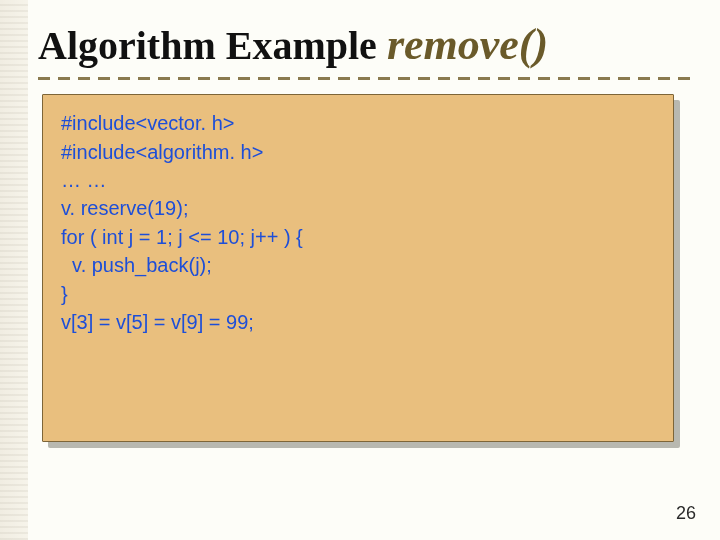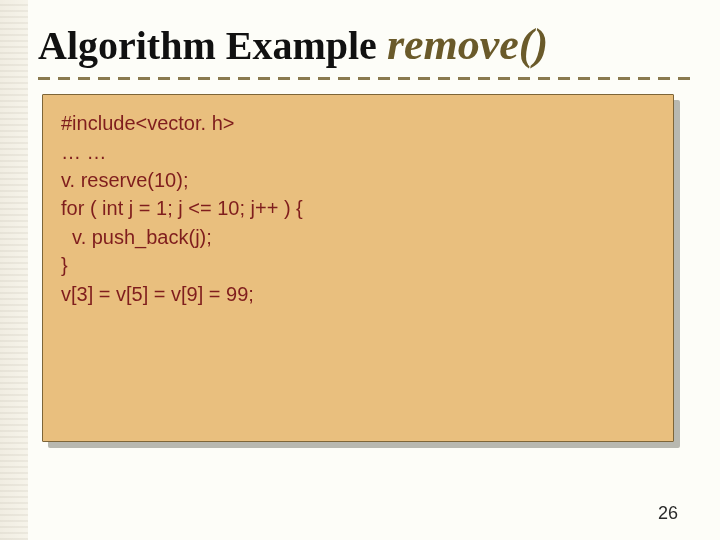--- a/index.html
+++ b/index.html
@@ -68,55 +68,56 @@
     top: 6px; left: 6px; right: -6px; bottom: -6px;
     background: #b8b8b0;
     border-radius: 2px;
   }
   .codecard {
     position: relative;
     background: #e9bf7e;
     border: 1px solid #7d6538;
     border-radius: 1px;
     padding: 14px 18px 16px 18px;
-    color: #7f1d1d;
+    color: #1d4ed8;
     font-family: Arial, sans-serif;
     font-size: 20px;
     line-height: 1.42;
     min-height: 348px;
     box-sizing: border-box;
   }
   .code-line {
     white-space: pre;
   }
   .pagenum {
     position: absolute;
-    right: 42px;
+    right: 24px;
     bottom: 16px;
     font-size: 18px;
     color: #2a2a2a;
   }
 </style>
 </head>
 <body>
 
 <div class="slide">
 
   <h1 class="title">
     <span>Algorithm Example </span><span class="fn">remove()</span>
   </h1>
 
   <div class="divider"></div>
 
   <div class="codecard-wrap">
     <div class="codecard-shadow"></div>
     <div class="codecard">
       <div class="code-line">#include&lt;vector. h&gt;</div>
+      <div class="code-line">#include&lt;algorithm. h&gt;</div>
       <div class="code-line">… …</div>
-      <div class="code-line">v. reserve(10);</div>
+      <div class="code-line">v. reserve(19);</div>
       <div class="code-line">for ( int j = 1; j &lt;= 10; j++ ) {</div>
       <div class="code-line">  v. push_back(j);</div>
       <div class="code-line">}</div>
       <div class="code-line">v[3] = v[5] = v[9] = 99;</div>
     </div>
   </div>
 
   <div class="pagenum">26</div>
 </div>
 

